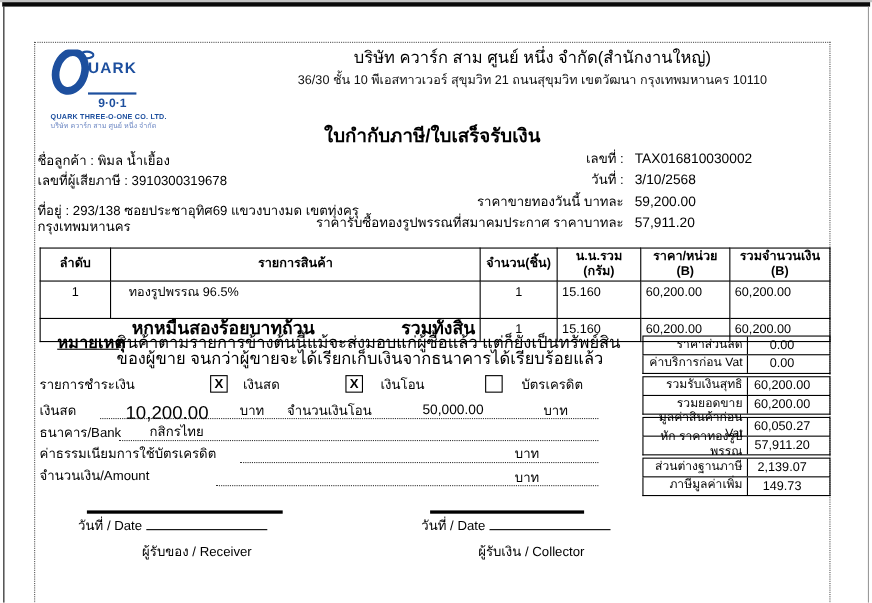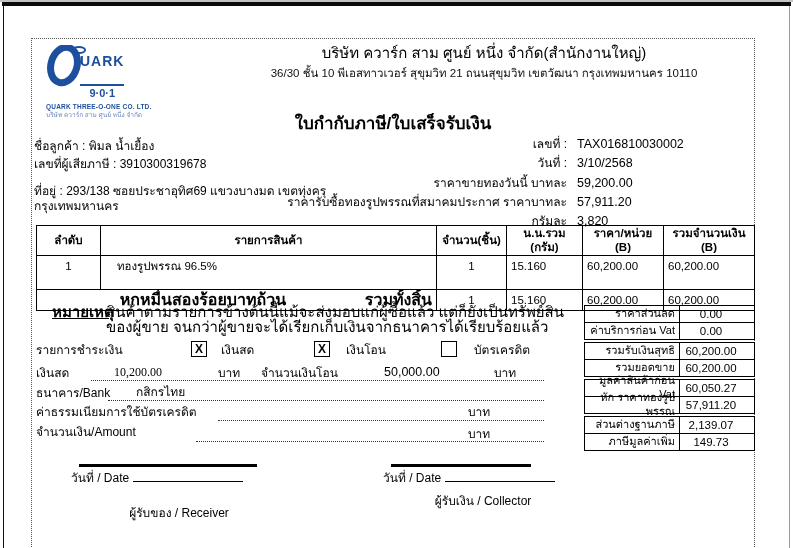--- a/index.html
+++ b/index.html
@@ -138,24 +138,20 @@
     <span class="info-label">วันที่ :</span>
     <span class="info-value">3/10/2568</span>
   </div>
   <div class="info-row" style="top:137px;">
     <span class="info-label">ราคาขายทองวันนี้ บาทละ</span>
     <span class="info-value">59,200.00</span>
   </div>
   <div class="info-row" style="top:156px;">
     <span class="info-label">ราคารับซื้อทองรูปพรรณที่สมาคมประกาศ ราคาบาทละ</span>
     <span class="info-value">57,911.20</span>
-  </div>
-  <div class="info-row" style="top:175px;">
-    <span class="info-label">กรัมละ</span>
-    <span class="info-value">3,820</span>
   </div>
 
   <table class="items">
     <colgroup>
       <col style="width:64px">
         <col style="width:336px">
         <col style="width:70px">
       <col style="width:76px">
         <col style="width:81px">
         <col style="width:91px">
@@ -250,21 +246,21 @@
   <span class="checkbox" style="left:282px;top:302px;">
       <span>X</span>
     </span>
   <span class="abs" style="left:314px;top:304px;">เงินโอน</span>
   <span class="checkbox" style="left:409px;top:302px;">
       <span></span>
     </span>
   <span class="abs" style="left:442px;top:304px;">บัตรเครดิต</span>
 
   <span class="abs" style="left:4px;top:327px;">เงินสด</span>
-  <span class="abs" style="left:82px;top:326px;font-size:12px;font-family:Liberation Serif, serif;">10,200.00</span>
+  <span class="abs" style="left:82px;top:326px;font-size:17px;">10,200.00</span>
   <span class="abs" style="left:186px;top:327px;">บาท</span>
   <span class="abs" style="left:229px;top:327px;">จำนวนเงินโอน</span>
   <span class="abs" style="left:352px;top:326px;font-size:12.5px;">50,000.00</span>
   <span class="abs" style="left:462px;top:327px;">บาท</span>
   <div class="dotline" style="left:59px;top:341px;width:453px;"></div>
 
   <span class="abs" style="left:4px;top:347px;">ธนาคาร/Bank</span>
   <span class="abs" style="left:104px;top:346px;">กสิกรไทย</span>
   <div class="dotline" style="left:76px;top:361px;width:436px;"></div>
 
@@ -273,21 +269,21 @@
   <div class="dotline" style="left:186px;top:381px;width:326px;"></div>
 
   <span class="abs" style="left:4px;top:386px;">จำนวนเงิน/Amount</span>
   <span class="abs" style="left:436px;top:388px;">บาท</span>
   <div class="dotline" style="left:164px;top:402px;width:348px;"></div>
 
   <div class="sigbar" style="left:47px;top:425px;width:178px;"></div>
   <div class="sig-date" style="left:39px;top:431px;">
     <span>วันที่ / Date</span><span class="dateline"></span>
   </div>
-  <div class="sig-role" style="left:47px;top:467px;width:200px;">ผู้รับของ / Receiver</div>
+  <div class="sig-role" style="left:47px;top:455px;width:200px;">ผู้รับของ / Receiver</div>
 
   <div class="sigbar" style="left:359px;top:425px;width:140px;"></div>
   <div class="sig-date" style="left:351px;top:431px;">
     <span>วันที่ / Date</span><span class="dateline"></span>
   </div>
   <div class="sig-role" style="left:351px;top:455px;width:200px;">ผู้รับเงิน / Collector</div>
 
 </div>
 
 </body></html>

